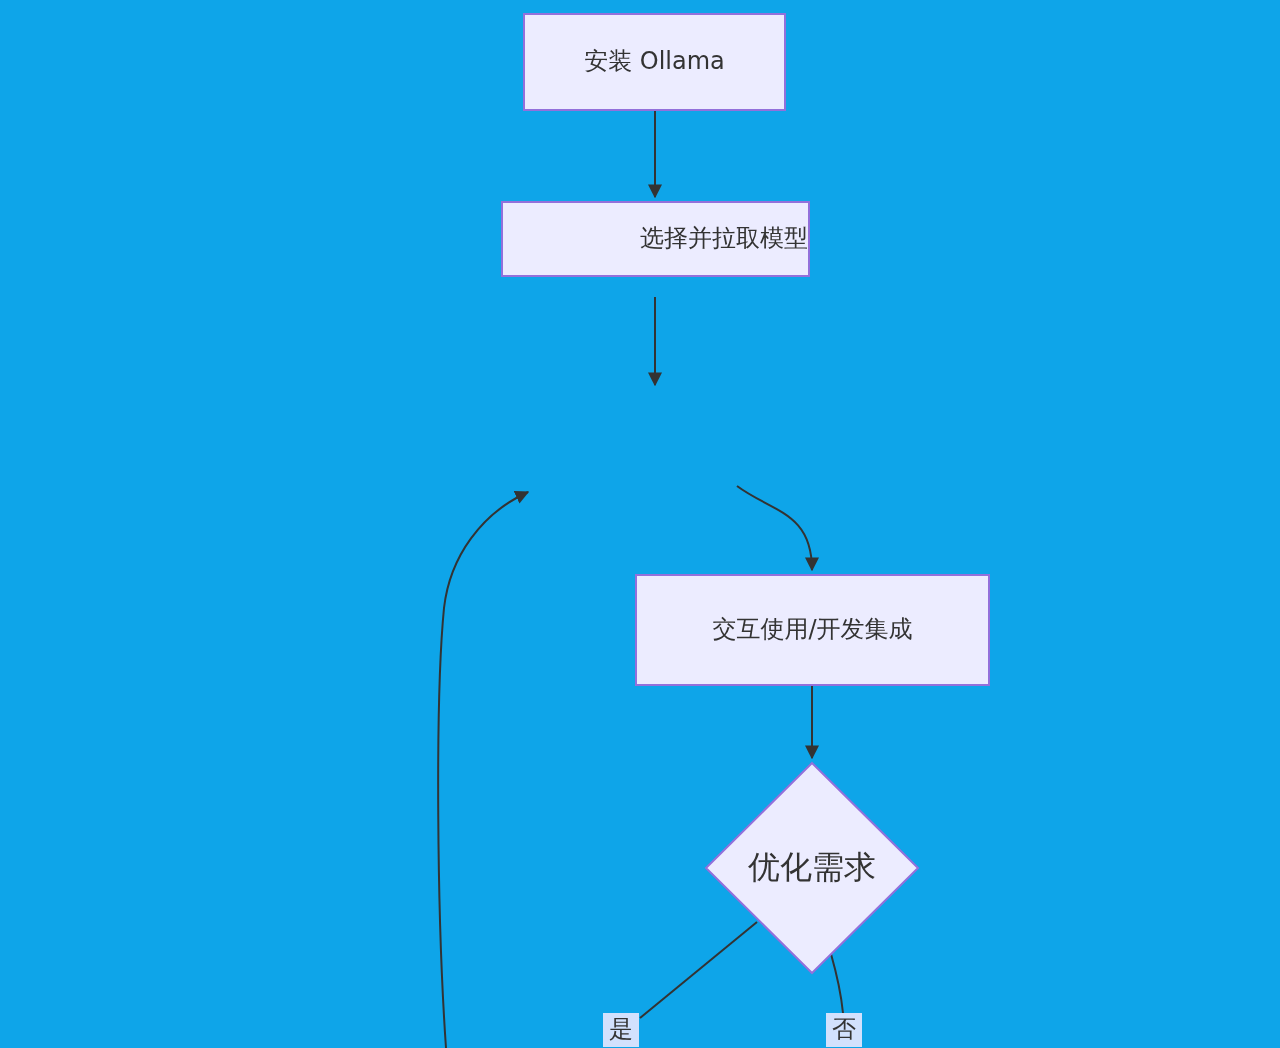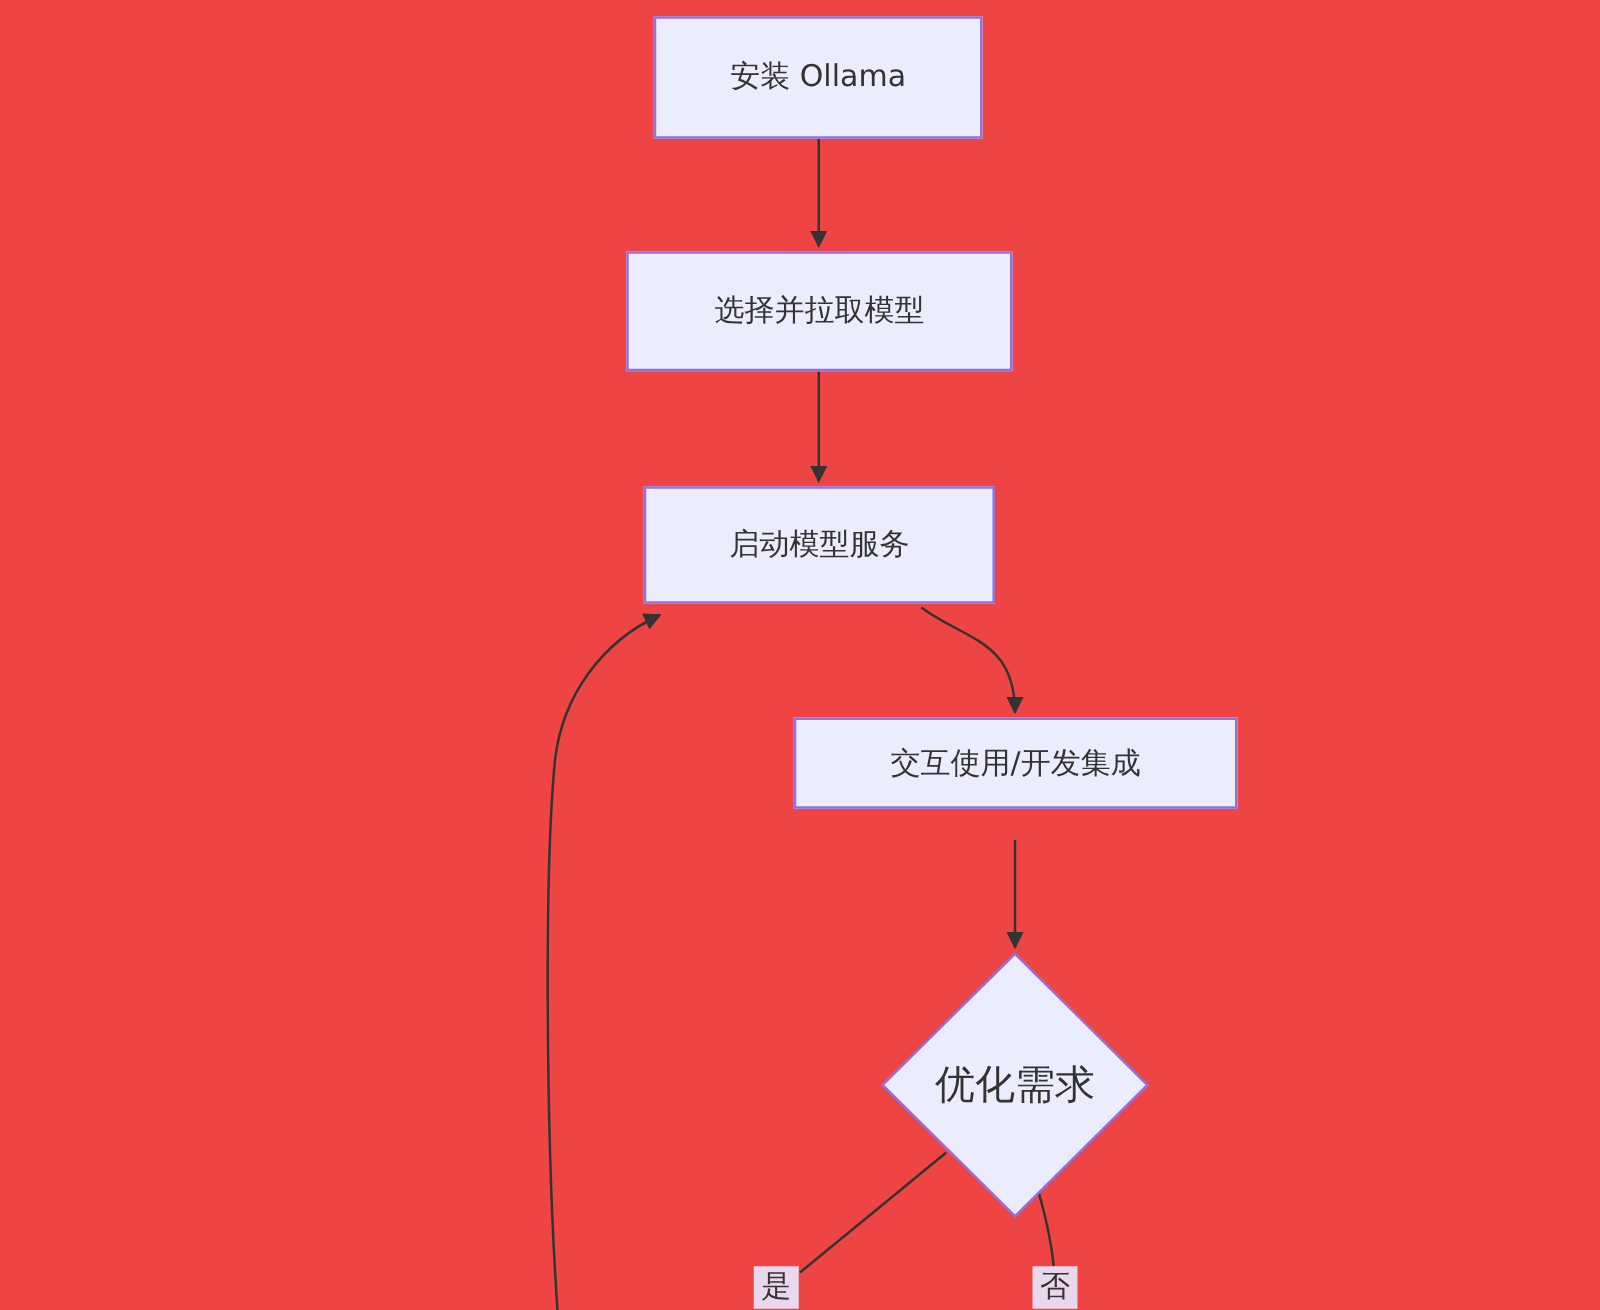--- a/index.html
+++ b/index.html
@@ -8,21 +8,21 @@
     background: #ffffff;
     width: 1280px;
     height: 1048px;
     overflow: hidden;
     font-family: "DejaVu Sans", "Liberation Sans", sans-serif;
   }
   .canvas {
     position: relative;
     width: 1280px;
     height: 1048px;
-    background: #ef4444;
+    background: #0ea5e9;
   }
   svg.layer {
     position: absolute;
     left: 0;
     top: 0;
     width: 1280px;
     height: 1048px;
   }
   .node {
     position: absolute;
@@ -80,29 +80,26 @@
 
     <path d="M446,1048 C437,920 435,700 444,608 C450,556 482,513 528,492" fill="none" stroke="#333333" stroke-width="2" marker-end="url(#arrow)"></path>
 
     <polygon points="812,763 918,868 812,973 706,868" fill="#ECECFF" stroke="#9370DB" stroke-width="2"></polygon>
   </svg>
 
   <div class="node" style="left:523px; top:13px; width:263px; height:98px;">
     <span>安装 Ollama</span>
   </div>
 
-  <div class="node" style="left:501px; top:201px; width:309px; height:96px;">
+  <div class="node" style="left:501px; top:201px; width:309px; height:76px;justify-content:flex-end;">
     <span>选择并拉取模型</span>
   </div>
 
-  <div class="node" style="left:515px; top:389px; width:281px; height:94px;">
-    <span>启动模型服务</span>
-  </div>
 
-  <div class="node" style="left:635px; top:574px; width:355px; height:73px;">
+  <div class="node" style="left:635px; top:574px; width:355px; height:112px;">
     <span>交互使用/开发集成</span>
   </div>
 
   <div class="diamond-label" style="left:812px; top:868px;">优化需求</div>
 
   <div class="edge-label" style="left:603px; top:1013px;">是</div>
 
   <div class="edge-label" style="left:826px; top:1013px;">否</div>
 
 </div>

